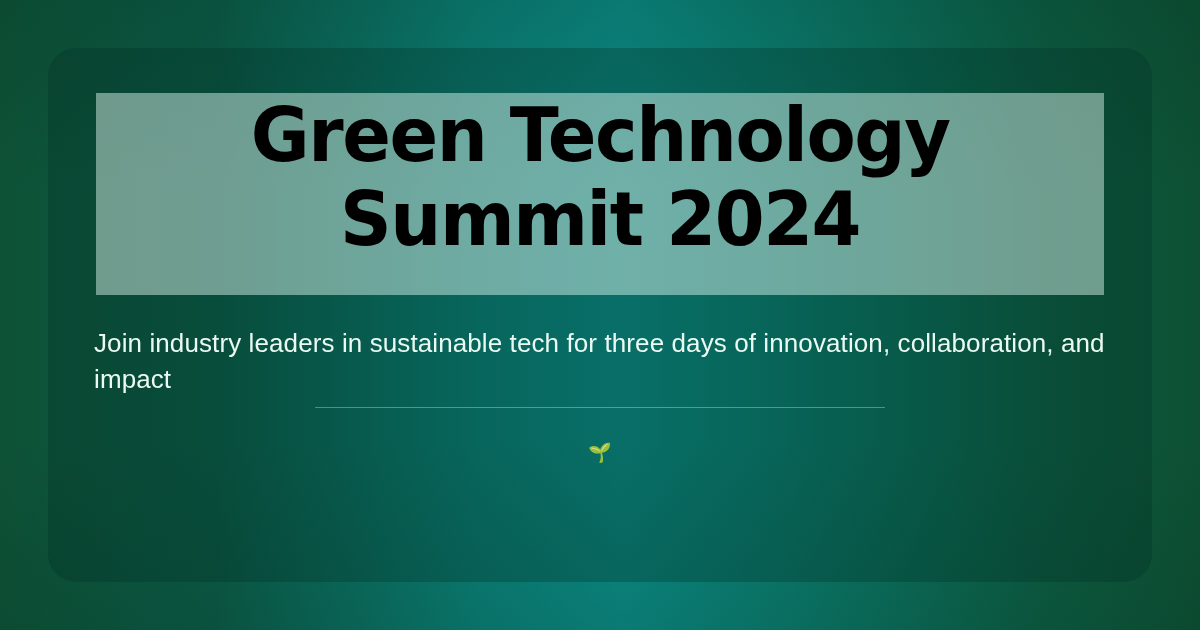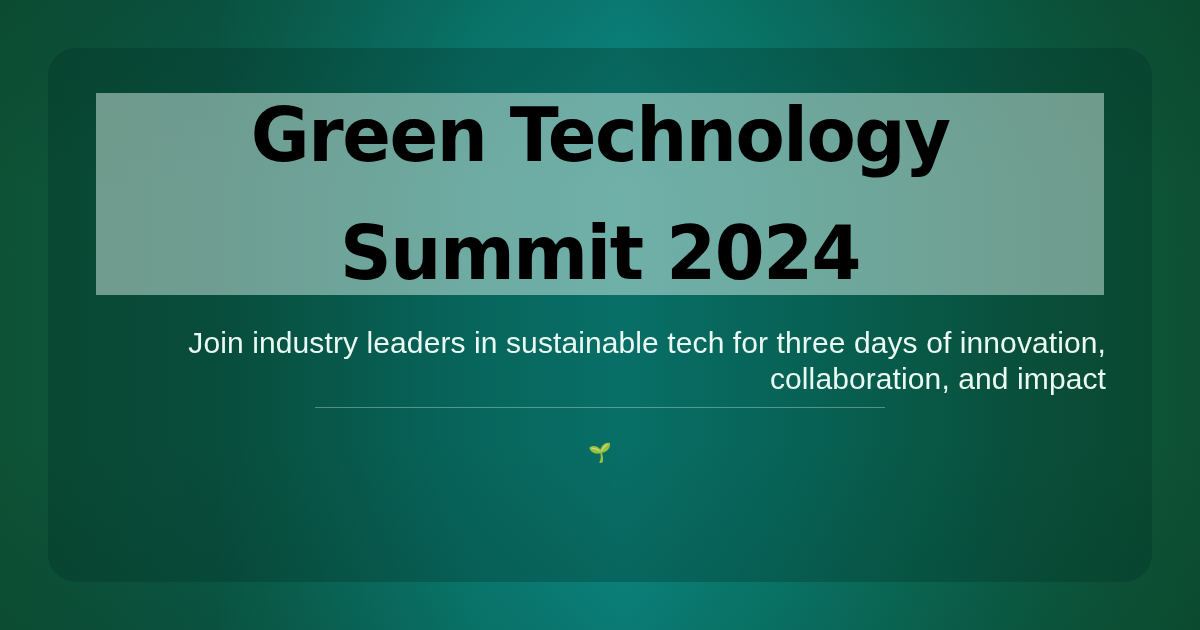--- a/index.html
+++ b/index.html
@@ -51,46 +51,46 @@
   .title-band {
     position:absolute;
     left:48px;            
     top:45px;             
     width:1008px;         
     height:202px;         
     background:rgba(236,255,249,0.455);
     display:flex;
     flex-direction:column;
     align-items:center;
-    justify-content:space-between;
+    justify-content:flex-start;
   }
 
   .title-line {
     color:#000000;
     font-family:"DejaVu Sans", sans-serif;
     font-weight:700;
     font-size:74px;
     line-height:84px;
     letter-spacing:-1.5px;
     white-space:nowrap;
     transform:scaleX(0.97);
     text-align:center;
   }
 
   
   .subtitle {
     position:absolute;
     left:0; right:0;
     top:277px;            
     padding:0 46px;
-    text-align:right;
+    text-align:left;
     color:#eafaf3;
     font-family:"Liberation Sans", sans-serif;
     font-weight:300;
-    font-size:30px;
+    font-size:26px;
     line-height:36px;
     letter-spacing:.1px;
   }
 
   
   .divider {
     position:absolute;
     left:267px;           
     top:359px;            
     width:570px;

